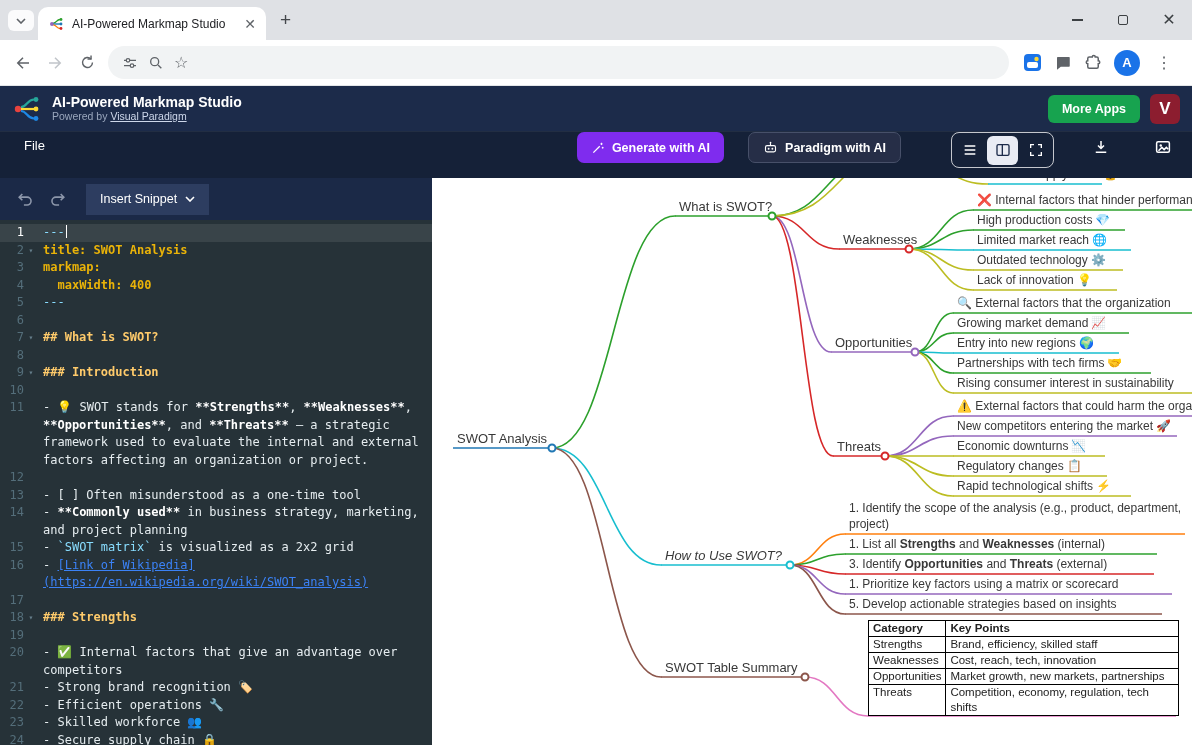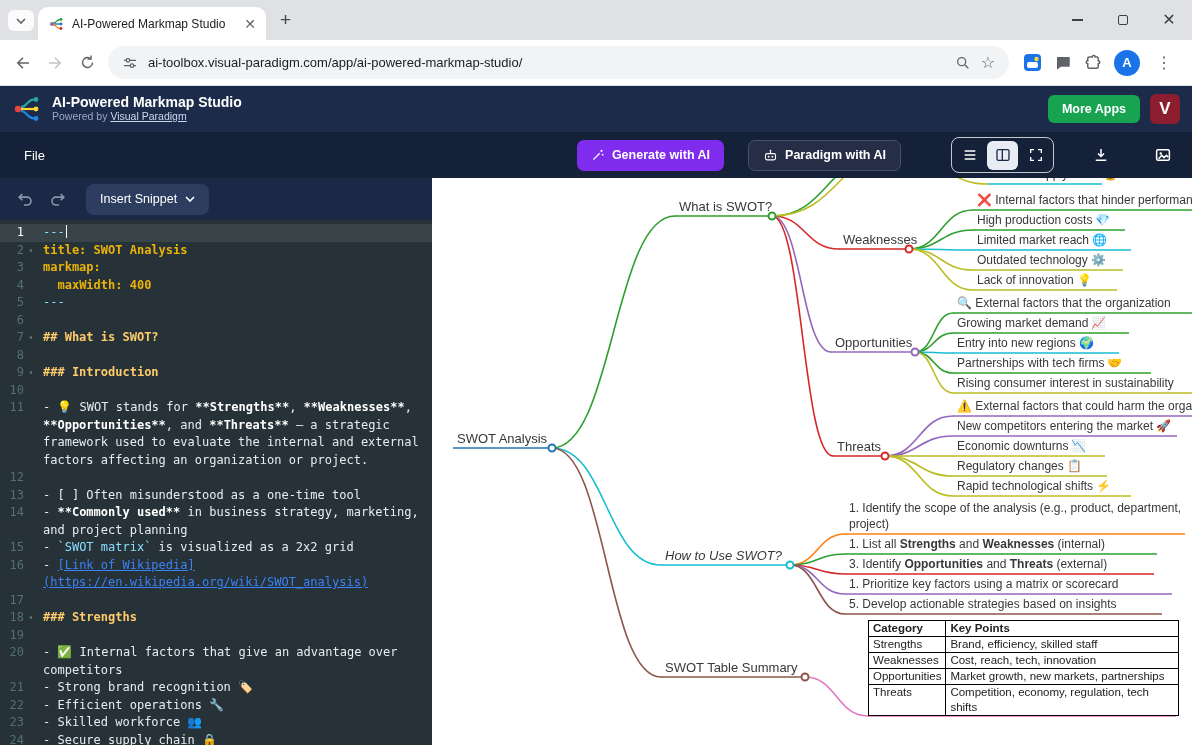--- a/index.html
+++ b/index.html
@@ -33,36 +33,36 @@
   
   .app-header{height:45px;background:#1c2b4a;display:flex;align-items:center;padding:0 12px;gap:10px}
   .app-title-block{display:flex;flex-direction:column;justify-content:center}
   .app-title{color:#fff;font-size:14px;font-weight:700;line-height:16px}
   .powered{font-size:10.5px;color:#9aa7bd;line-height:13px}
   .powered a-like, .powered .pow-link{color:#cdd7ea;text-decoration:underline}
   .btn-moreapps{margin-left:auto;background:#17a34f;color:#fff;border:none;border-radius:6px;height:28px;padding:0 14px;font-size:12.5px;font-weight:700}
   .vp-badge{width:30px;height:30px;border-radius:6px;background:#8c1d2f;color:#fff;font-size:17px;font-weight:700;display:flex;align-items:center;justify-content:center}
 
   
-  .app-toolbar{height:47px;background:#152138;display:flex;align-items:center;padding:0 14px;gap:24px;border-top:1px solid rgba(255,255,255,.06)}
+  .app-toolbar{height:47px;background:#152138;display:flex;align-items:flex-start;padding:0 14px;gap:24px;border-top:1px solid rgba(255,255,255,.06)}
   .btn-file{background:transparent;border:none;color:#fff;font-size:13px;padding:6px 10px;border-radius:6px}
   .tb-spacer{flex:1}
   .btn-generate{display:flex;align-items:center;gap:7px;background:#7f2cee;color:#fff;border:none;border-radius:7px;height:31px;padding:0 14px;font-size:12.5px;font-weight:700}
   .btn-describe{display:flex;align-items:center;gap:7px;background:#262e47;color:#fff;border:1px solid #475069;border-radius:7px;height:31px;padding:0 14px;font-size:12.5px;font-weight:700;margin-right:26px}
   .view-group{display:flex;align-items:center;gap:2px;border:1px solid rgba(255,255,255,.75);border-radius:8px;padding:2px;height:36px}
   .view-btn{width:31px;height:29px;display:flex;align-items:center;justify-content:center;border-radius:6px;color:#fff}
   .view-btn.active{background:#e9ecf4;color:#1c2b4a}
   .tool-ic{width:30px;height:30px;display:flex;align-items:center;justify-content:center;color:#fff;margin-left:8px}
 
   
   .workspace{display:flex;height:567px}
   .editor-panel{width:432px;background:#263238;display:flex;flex-direction:column;flex:none}
   .editor-toolbar{height:42px;background:#1b2947;display:flex;align-items:center;padding:0 14px;gap:10px;flex:none}
   .ed-tb-ic{width:22px;height:22px;color:#8d97ab;display:flex;align-items:center;justify-content:center}
-  .btn-snippet{display:flex;align-items:center;gap:8px;background:#2d3d60;color:#fff;border:none;border-radius:8px;height:31px;padding:0 14px;font-size:12.5px;margin-left:8px}
+  .btn-snippet{display:flex;align-items:center;gap:8px;background:#2d3d60;color:#fff;border:none;border-radius:0;height:31px;padding:0 14px;font-size:12.5px;margin-left:8px}
 
   .editor{flex:1;overflow:hidden;padding-top:4px;font-family:"DejaVu Sans Mono",monospace;font-size:12px}
   .ed-row{display:flex;line-height:17.5px;min-height:17.5px}
   .ed-row.active{background:rgba(255,255,255,.09)}
   .ed-gutter{flex:none;width:38px;display:flex;color:#546e7a}
   .ed-num{width:24px;text-align:right}
   .ed-row.active .ed-num{color:#fff}
   .ed-fold{width:14px;text-align:center;font-size:8px;line-height:17.5px;color:#67808d}
   .ed-content{width:382px;padding-left:5px;white-space:pre-wrap;word-wrap:break-word;color:#e6edf0}
   .sg-punc{color:#89ddff}
@@ -140,21 +140,20 @@
         </svg>
     </span>
     <div class="omnibox">
       <span class="omni-ic">
         <svg width="16" height="16" viewBox="0 0 24 24">
             <path d="M3 8h18 M3 16h18" stroke="currentColor" stroke-width="2" fill="none"></path>
             <circle cx="9" cy="8" r="2.6" fill="#fff" stroke="currentColor" stroke-width="2"></circle>
             <circle cx="15" cy="16" r="2.6" fill="#fff" stroke="currentColor" stroke-width="2"></circle>
           </svg>
       </span>
-      <span class="url">ai-toolbox.visual-paradigm.com/app/ai-powered-markmap-studio/</span>
       <span class="omni-ic">
         <svg width="16" height="16" viewBox="0 0 24 24">
             <circle cx="10" cy="10" r="6" fill="none" stroke="currentColor" stroke-width="2"></circle>
             <path d="M15 15l5 5" stroke="currentColor" stroke-width="2"></path>
           </svg>
       </span>
       <span class="star">☆</span>
     </div>
     <div class="ext-cluster">
       <svg width="19" height="19" viewBox="0 0 19 19">

